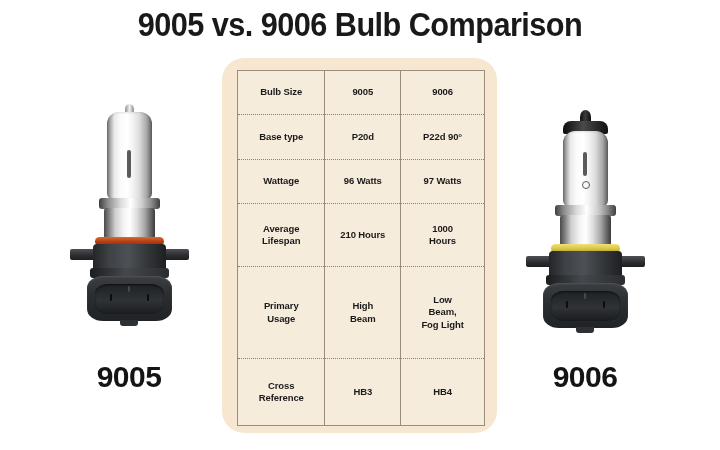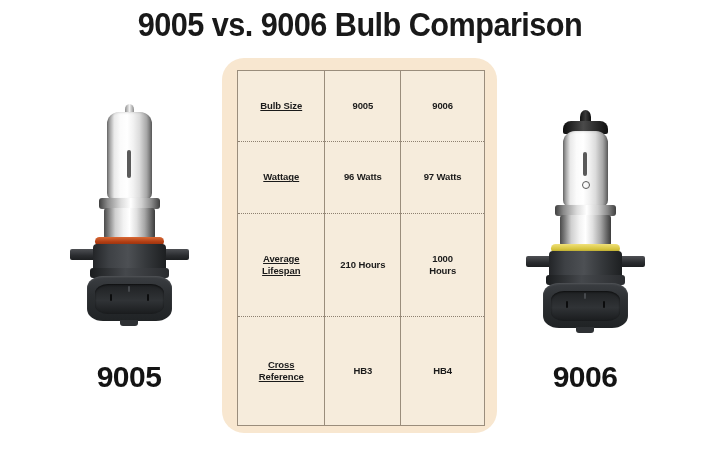--- a/index.html
+++ b/index.html
@@ -71,21 +71,21 @@
     font-weight: bold;
     color: #1a1a1a;
     line-height: 1.28;
     padding: 0 2px;
     font-family: "Liberation Sans", sans-serif;
     letter-spacing: -0.1px;
   }
   #comparison-table td:last-child { border-right: 0; }
   #comparison-table tr:last-child td { border-bottom: 0; }
 
-  .col-label { width: 87px; text-decoration: underline; }
+  .col-label { width: 87px; }
   .col-a { width: 76px; }
   .col-b { width: 85px; }
 
   
   .bulb { position: absolute; }
 
   .glass {
     position: absolute;
     border-radius: 12px 12px 7px 7px;
     background: linear-gradient(90deg,
@@ -262,30 +262,40 @@
 
   <div id="table-panel"></div>
 
   <table id="comparison-table">
     <tbody>
         <tr style="height: 38px;">
           <td class="col-label">Bulb Size</td>
           <td class="col-a">9005</td>
           <td class="col-b">9006</td>
         </tr>
+        <tr style="height: 39px;">
+          <td class="col-label">Base type</td>
+          <td class="col-a">P20d</td>
+          <td class="col-b">P22d 90°</td>
+        </tr>
         <tr style="height: 38px;">
           <td class="col-label">Wattage</td>
           <td class="col-a">96 Watts</td>
           <td class="col-b">97 Watts</td>
         </tr>
         <tr style="height: 55px;">
           <td class="col-label">Average<br>Lifespan</td>
           <td class="col-a">210 Hours</td>
           <td class="col-b">1000<br>Hours</td>
         </tr>
+        <tr style="height: 80px;">
+          <td class="col-label">Primary<br>Usage</td>
+          <td class="col-a">High<br>Beam</td>
+          <td class="col-b">Low<br>Beam,<br>Fog Light</td>
+        </tr>
         <tr style="height: 58px;">
           <td class="col-label">Cross<br>Reference</td>
           <td class="col-a">HB3</td>
           <td class="col-b">HB4</td>
         </tr>
       </tbody>
   </table>
 
 </div>
 

